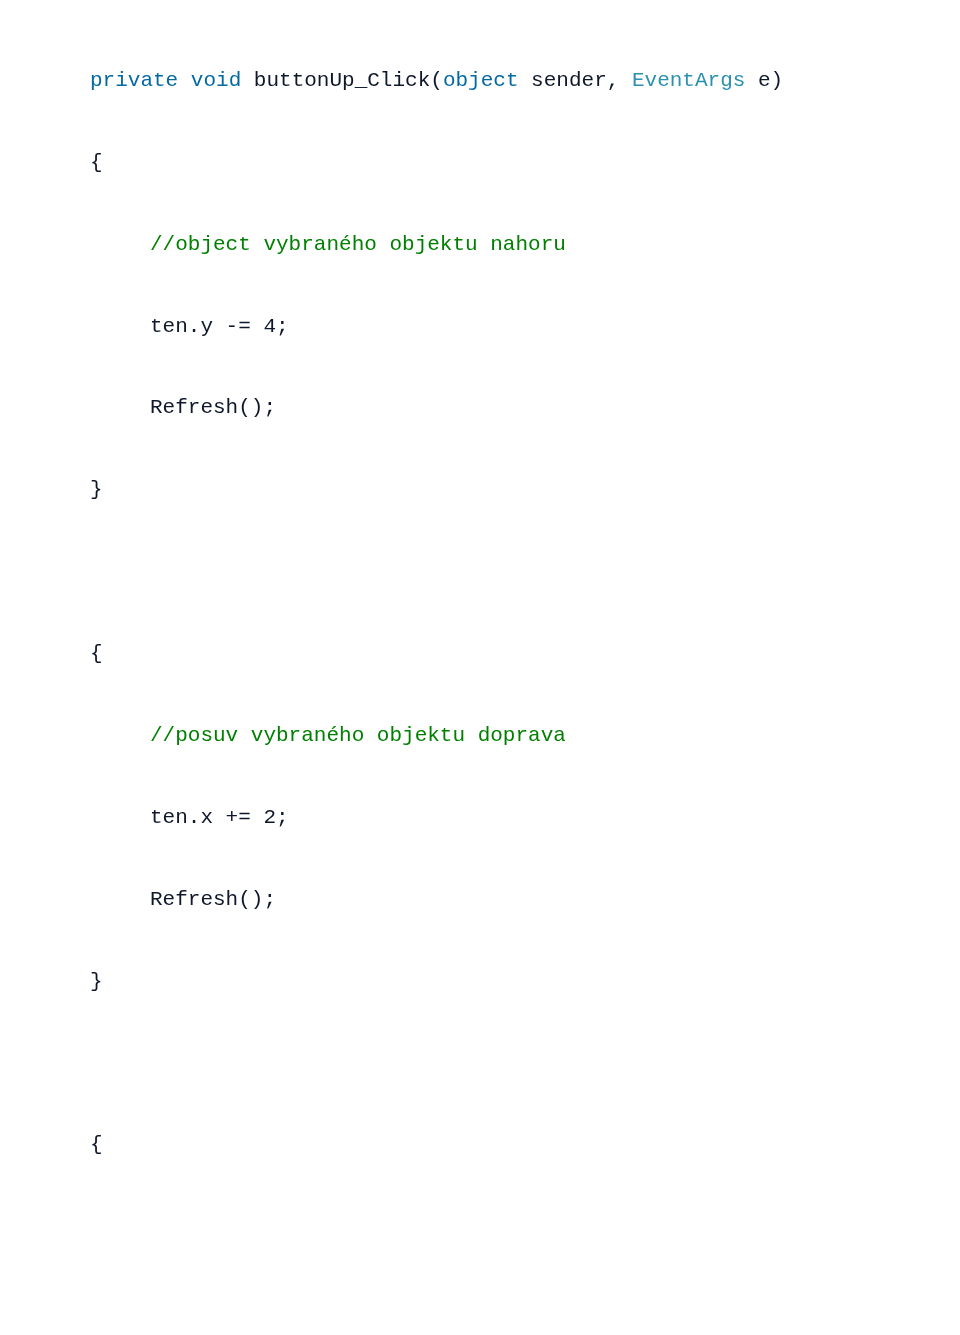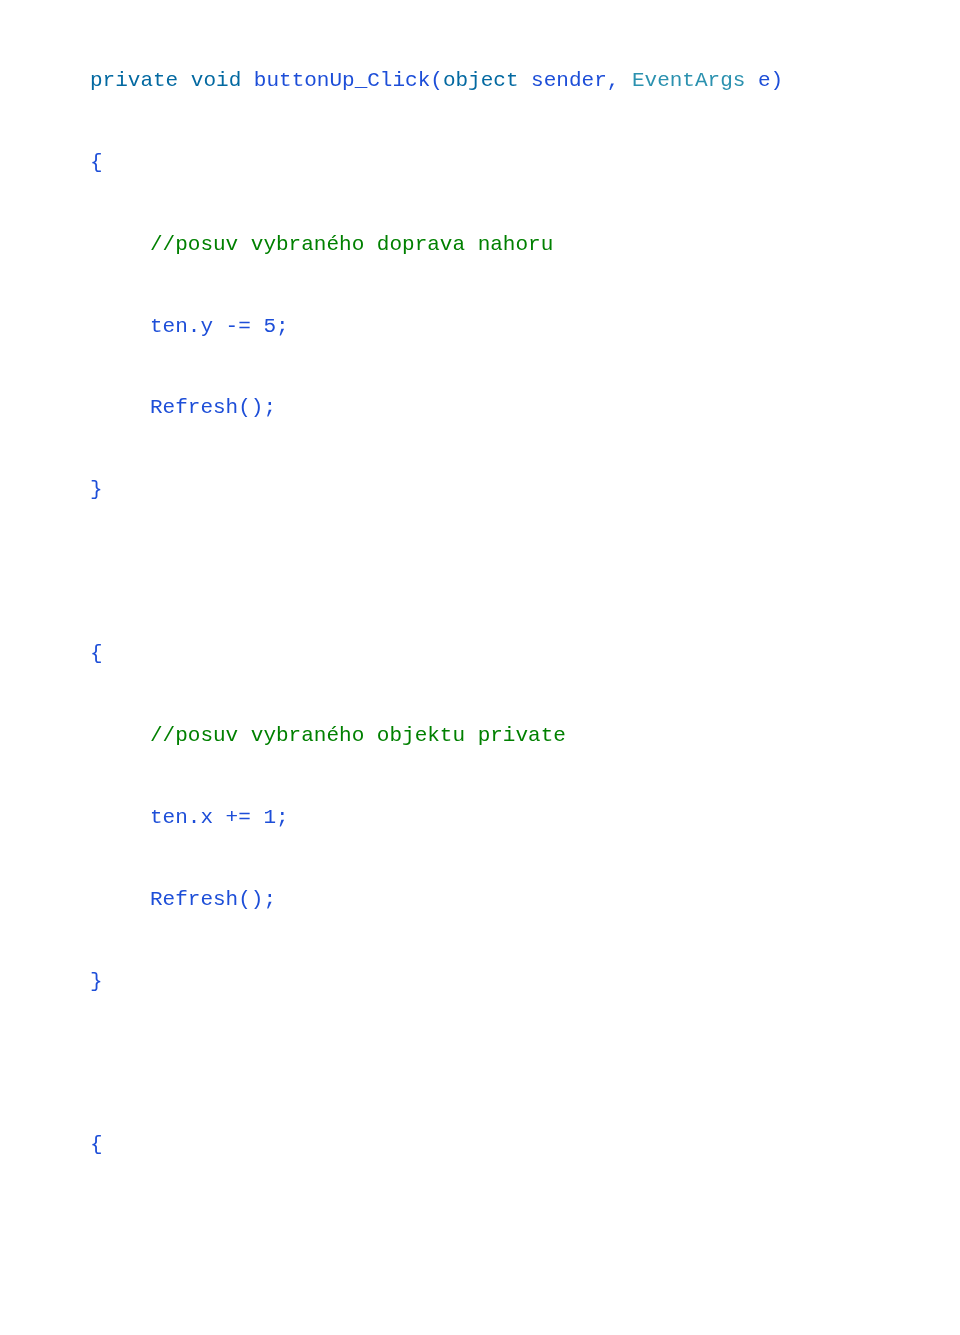--- a/index.html
+++ b/index.html
@@ -12,40 +12,40 @@
     width: 960px;
     color: #000;
   }
   .code-area {
     padding: 20px 0 0 30px;
     white-space: pre;
   }
   .kw { color: #0369a1; }
   .type { color: #2b91af; text-align: right; }
   .comment { color: #008000; }
-  .plain { color: #1d4ed8; }
+  .plain { color: #0f172a; }
   .ind1 { margin-left: 60px; display:block; }
   .ind2 { margin-left: 120px; display:block; }
   .blank { height: 1.95em; }
   .line { display:block; }
 </style>
 </head>
 <body>
 
 <div class="code-area">
 <span class="line ind1"><span class="kw">private</span> <span class="kw">void</span><span class="plain"> buttonUp_Click(</span><span class="kw">object</span><span class="plain"> sender, </span><span class="type">EventArgs</span><span class="plain"> e)</span></span>
 <span class="line ind1 plain">{</span>
-<span class="line ind2 comment">//posuv vybraného doprava nahoru</span>
-<span class="line ind2 plain">ten.y -= 5;</span>
+<span class="line ind2 comment">//object vybraného objektu nahoru</span>
+<span class="line ind2 plain">ten.y -= 4;</span>
 <span class="line ind2 plain">Refresh();</span>
 <span class="line ind1 plain">}</span>
 <span class="line blank"></span>
 <span class="line ind1 plain">{</span>
-<span class="line ind2 comment">//posuv vybraného objektu private</span>
-<span class="line ind2 plain">ten.x += 1;</span>
+<span class="line ind2 comment">//posuv vybraného objektu doprava</span>
+<span class="line ind2 plain">ten.x += 2;</span>
 <span class="line ind2 plain">Refresh();</span>
 <span class="line ind1 plain">}</span>
 <span class="line blank"></span>
 <span class="line ind1 plain">{</span>
 
 
 
 
 
 

